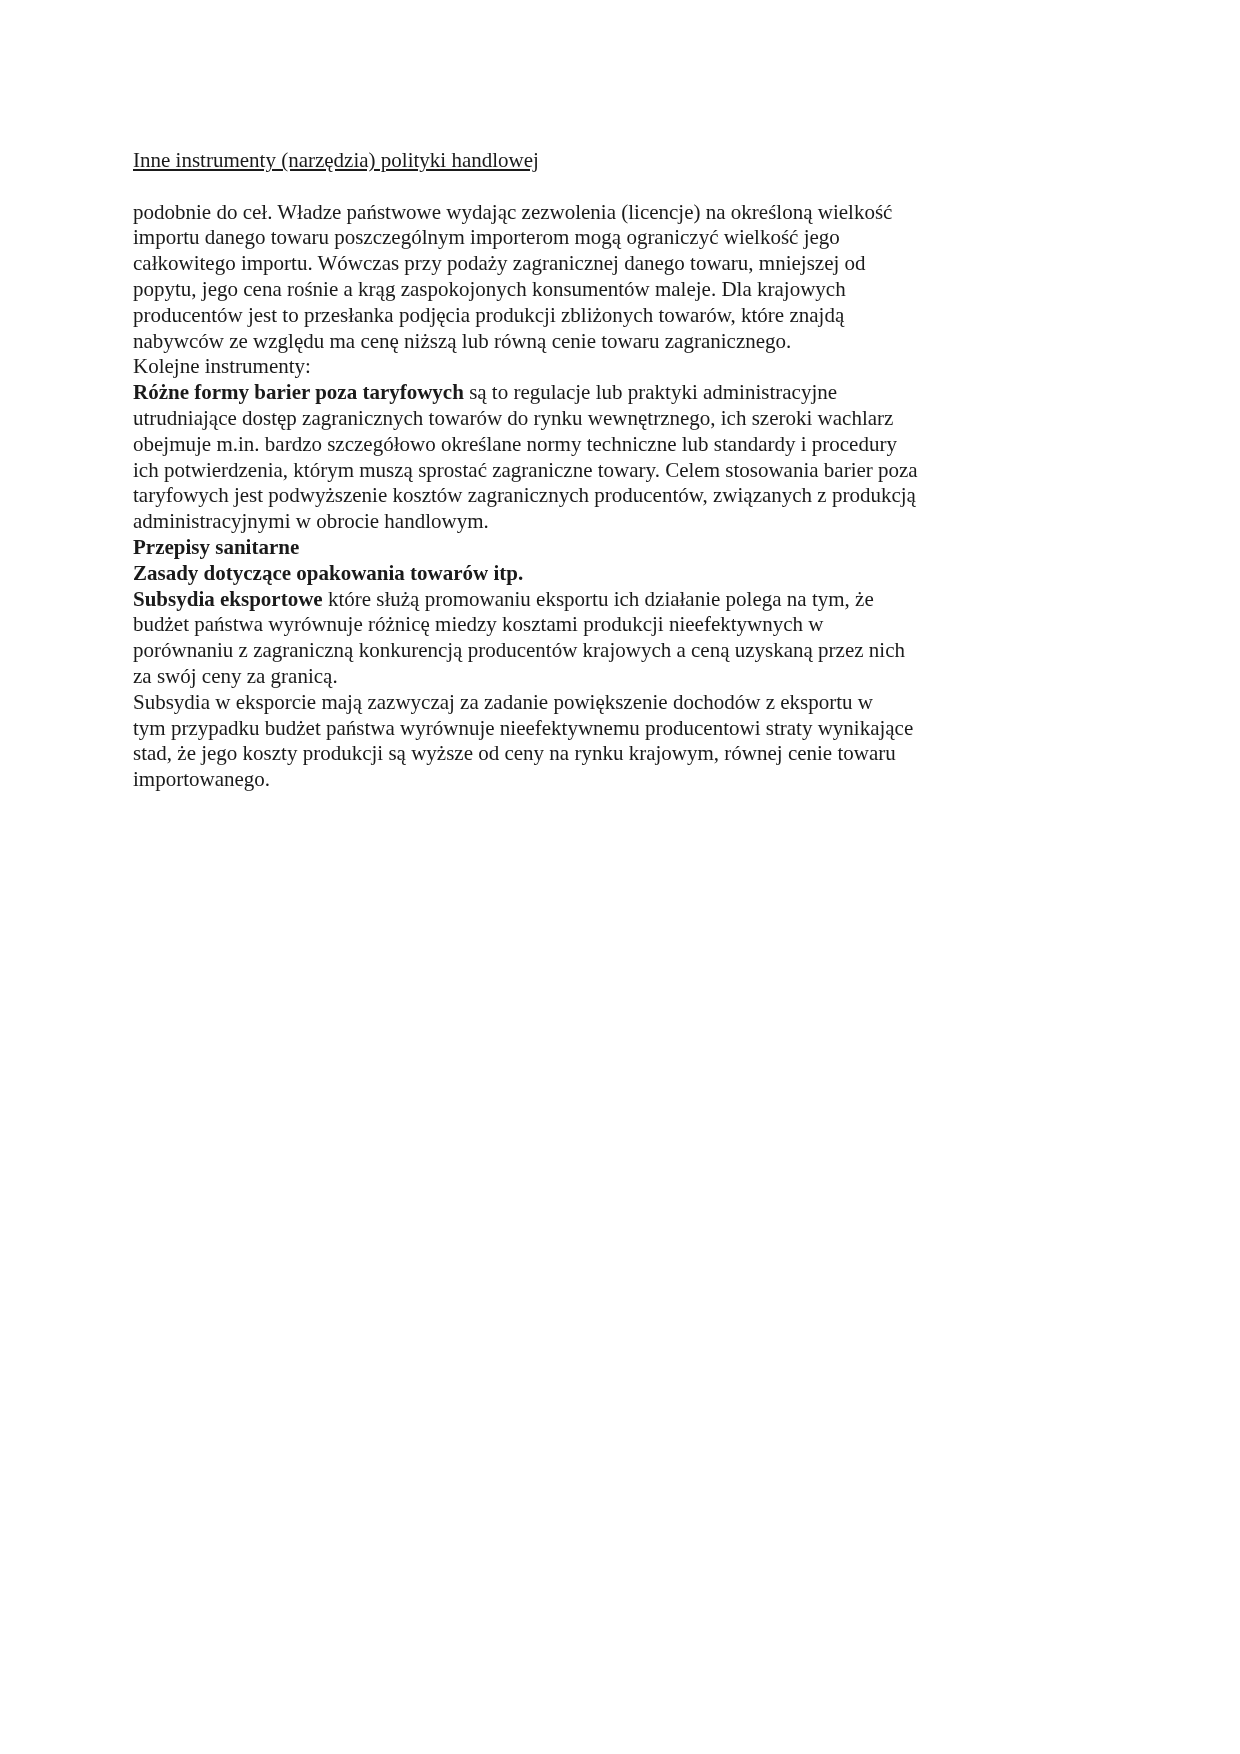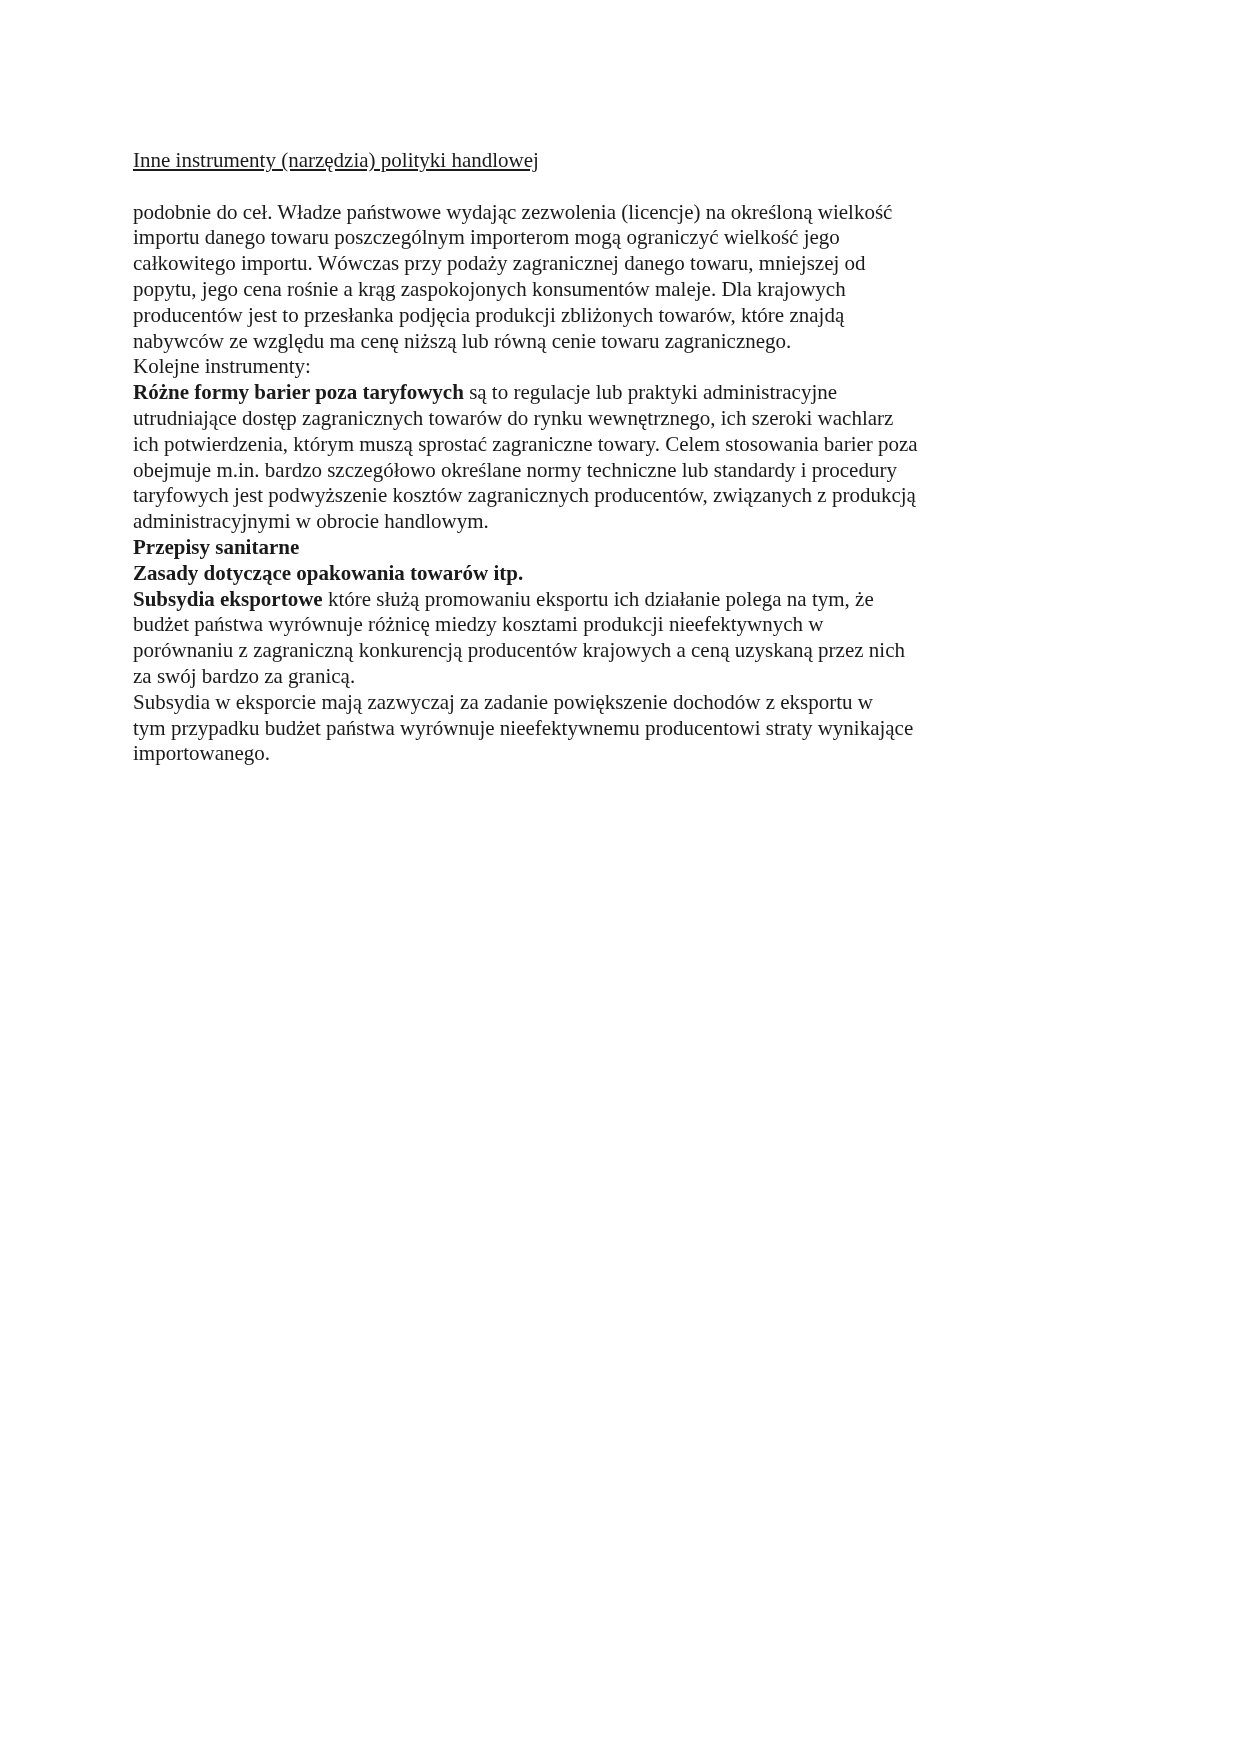--- a/index.html
+++ b/index.html
@@ -30,35 +30,36 @@
       <div class="line">popytu, jego cena rośnie a krąg zaspokojonych konsumentów maleje. Dla krajowych</div>
       <div class="line">producentów jest to przesłanka podjęcia produkcji zbliżonych towarów, które znajdą</div>
       <div class="line">nabywców ze względu ma cenę niższą lub równą cenie towaru zagranicznego.</div>
     </div>
 
     <div class="line">Kolejne instrumenty:</div>
 
     <div>
       <div class="line"><b>Różne formy barier poza taryfowych</b><span> są to regulacje lub praktyki administracyjne</span></div>
       <div class="line">utrudniające dostęp zagranicznych towarów do rynku wewnętrznego, ich szeroki wachlarz</div>
+      <div class="line">obejmuje m.in. bardzo szczegółowo określane normy techniczne lub standardy i procedury</div>
       <div class="line">ich potwierdzenia, którym muszą sprostać zagraniczne towary. Celem stosowania barier poza</div>
-      <div class="line">obejmuje m.in. bardzo szczegółowo określane normy techniczne lub standardy i procedury</div>
       <div class="line">taryfowych jest podwyższenie kosztów zagranicznych producentów, związanych z produkcją</div>
       <div class="line">administracyjnymi w obrocie handlowym.</div>
     </div>
 
     <div class="line"><b>Przepisy sanitarne</b></div>
     <div class="line"><b>Zasady dotyczące opakowania towarów itp.</b></div>
 
     <div>
       <div class="line"><b>Subsydia eksportowe</b><span> które służą promowaniu eksportu ich działanie polega na tym, że</span></div>
       <div class="line">budżet państwa wyrównuje różnicę miedzy kosztami produkcji nieefektywnych w</div>
       <div class="line">porównaniu z zagraniczną konkurencją producentów krajowych a ceną uzyskaną przez nich</div>
-      <div class="line">za swój bardzo za granicą.</div>
+      <div class="line">za swój ceny za granicą.</div>
     </div>
 
     <div>
       <div class="line">Subsydia w eksporcie mają zazwyczaj za zadanie powiększenie dochodów z eksportu w</div>
       <div class="line">tym przypadku budżet państwa wyrównuje nieefektywnemu producentowi  straty wynikające</div>
+      <div class="line">stad, że jego koszty produkcji są wyższe od ceny na rynku krajowym, równej cenie towaru</div>
       <div class="line">importowanego.</div>
     </div>
   </div>
 </div>
 
 </body></html>

